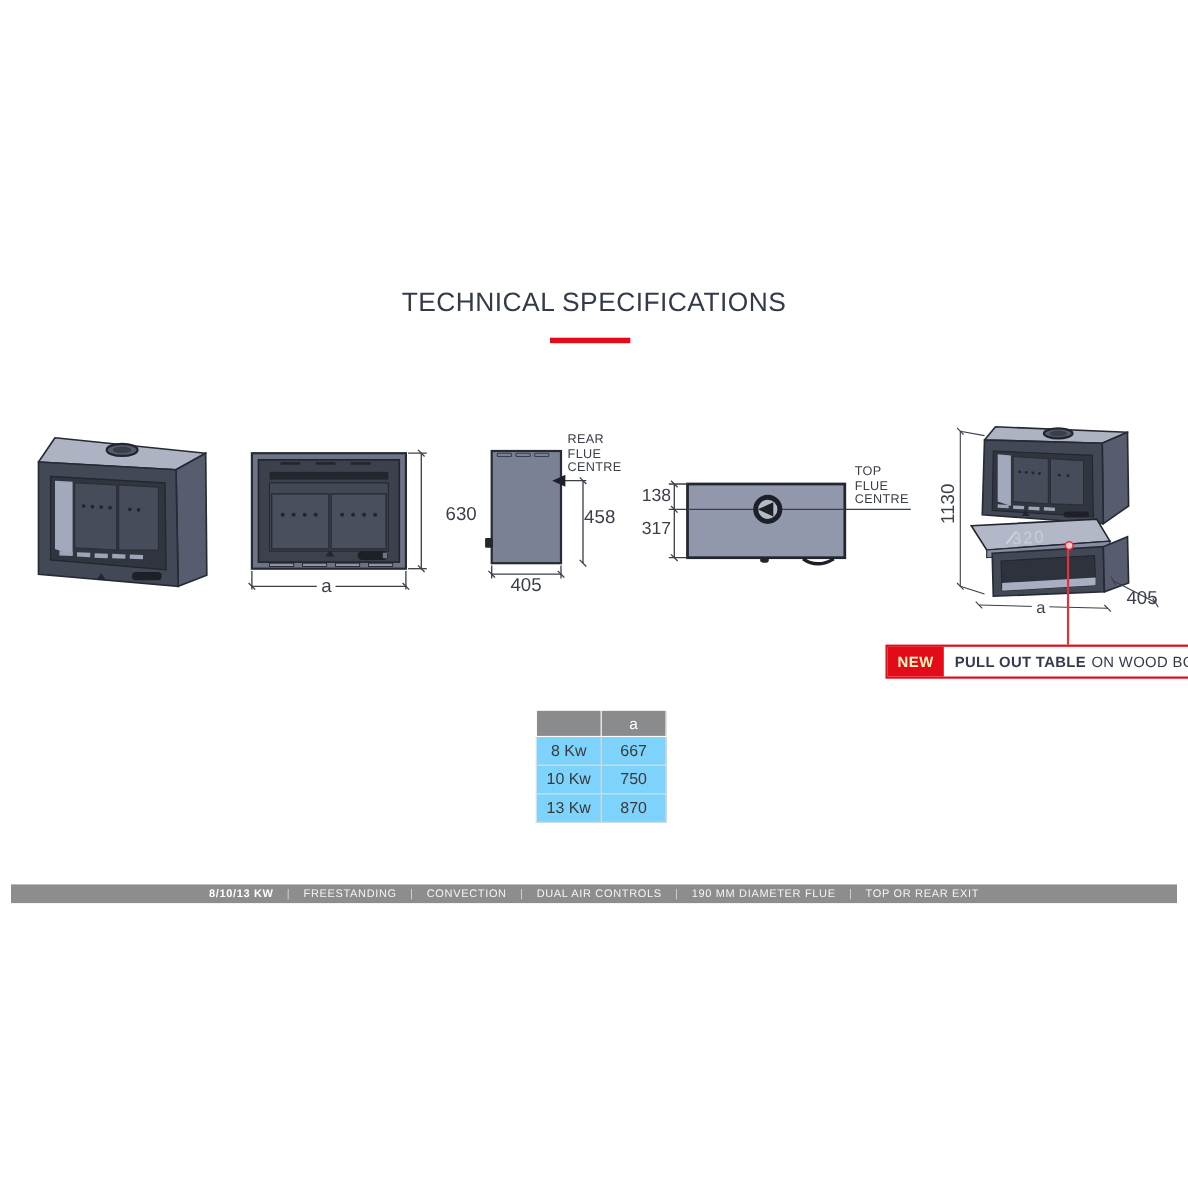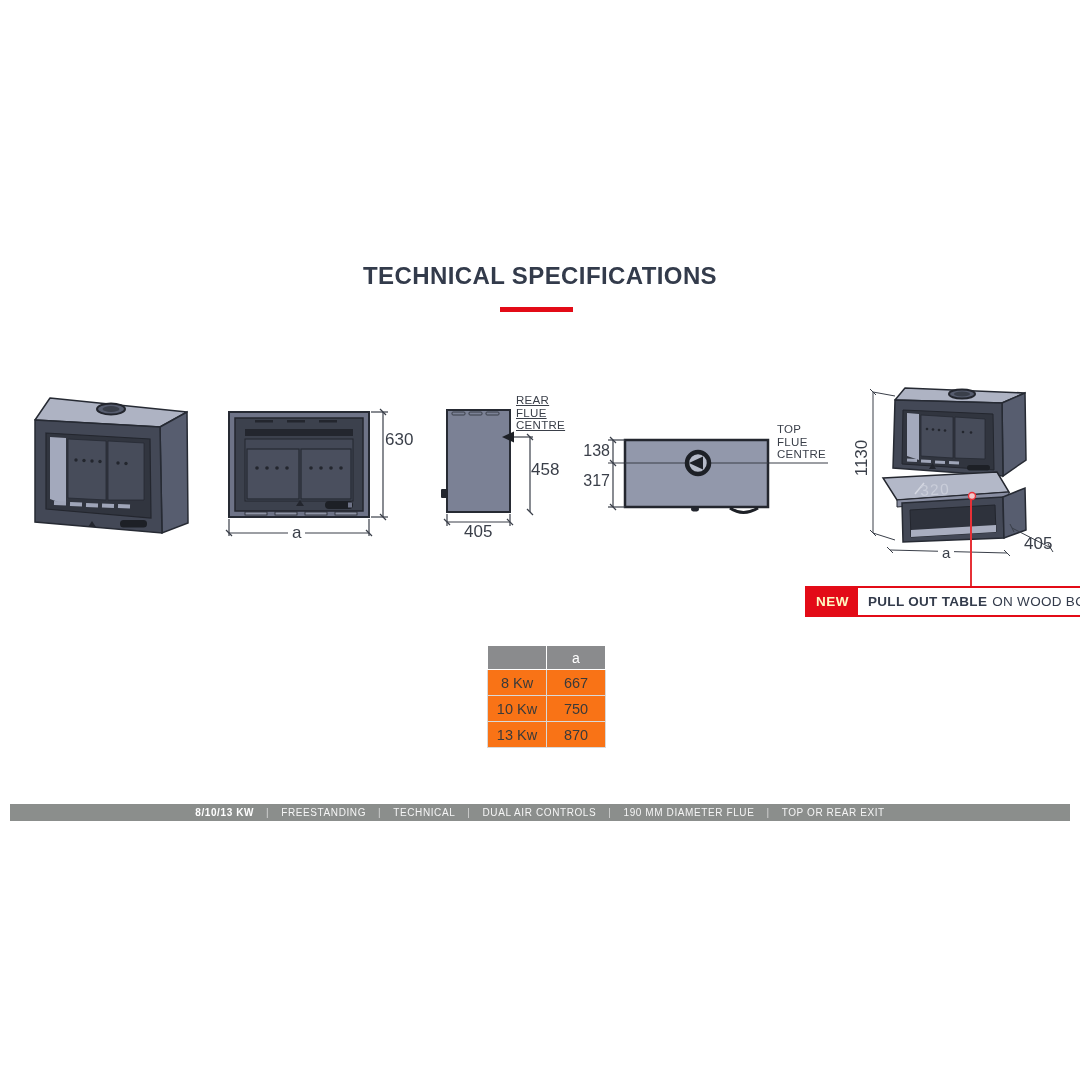--- a/index.html
+++ b/index.html
@@ -1,21 +1,21 @@
 <!DOCTYPE html>
 <html><head>
 <meta charset="utf-8">
 <style>
   html,body{margin:0;padding:0;background:#fff;}
   .canvas{position:relative;width:1080px;height:1080px;background:#ffffff;
           font-family:"Liberation Sans",sans-serif;overflow:hidden;}
 
   
   .page-title{position:absolute;top:262px;left:0;width:100%;text-align:center;
-              font-size:24px;font-weight:700;letter-spacing:.4px;color:#333b4b;}
+              font-size:24px;font-weight:400;letter-spacing:.4px;color:#333b4b;}
   .title-underline{position:absolute;top:307px;left:500px;width:73px;height:5px;background:#e30b17;}
 
   
   .drawing{position:absolute;}
   .dim{position:absolute;color:#3a3f49;font-size:17px;font-weight:500;white-space:nowrap;}
   .dim.small{font-size:16px;}
   .dim.bg{background:#fff;padding:0 4px;}
   .flue-label{position:absolute;color:#3a3f49;font-size:11.5px;line-height:12.5px;
               font-weight:500;letter-spacing:.3px;white-space:nowrap;}
   .rot{transform:rotate(-90deg);}
@@ -31,21 +31,21 @@
                  color:#333b4b;letter-spacing:.3px;white-space:nowrap;}
   .callout .text .hl{font-weight:700;}
   .callout .text .sfx{margin-left:5px;font-weight:400;}
   .connector{position:absolute;left:970px;top:499px;width:2px;height:89px;background:#e63137;}
 
   
   .spec-table{position:absolute;left:487px;top:645px;border-collapse:collapse;
               font-size:14.5px;color:#3a3a3a;}
   .spec-table th{background:#8a8b8d;color:#fff;font-weight:400;width:56px;height:21px;
                  border:1px solid #fff;font-size:14px;}
-  .spec-table td{border:1px solid #d9d9d9;width:56px;height:23px;text-align:center;background:#f97316;}
+  .spec-table td{border:1px solid #d9d9d9;width:56px;height:23px;text-align:center;background:#7dd3fc;}
 
   
   .footer{position:absolute;left:10px;top:768px;width:1060px;height:17px;background:#8b8e8c;
           display:flex;align-items:center;justify-content:center;font-size:10px;
           color:#f5f5f5;letter-spacing:.6px;white-space:nowrap;margin-top:36px;}
   .footer .power{font-weight:700;color:#ffffff;}
   .footer .sep{margin:0 12px;color:#e0e0e0;opacity:.85;}
 </style>
 </head>
 <body>
@@ -115,21 +115,21 @@
       <line x1="158" y1="7" x2="158" y2="112"></line>
       <line x1="155" y1="4" x2="161" y2="10"></line>
         <line x1="155" y1="109" x2="161" y2="115"></line>
       <line x1="4" y1="114" x2="4" y2="131"></line>
         <line x1="144" y1="114" x2="144" y2="131"></line>
       <line x1="4" y1="128" x2="144" y2="128"></line>
       <line x1="1" y1="125" x2="7" y2="131"></line>
         <line x1="141" y1="125" x2="147" y2="131"></line>
     </g>
   </svg>
-  <span class="dim" style="left:385px;top:430px;">630</span>
+  <span class="dim" style="left:385px;top:458px;padding-left:20px;">630</span>
   <span class="dim bg" style="left:288px;top:523px;">a</span>
 
   <svg class="drawing" style="left:432px;top:395px;" width="110" height="140" viewBox="0 0 110 140">
     <rect x="15" y="15" width="63" height="102" fill="#7b8195" stroke="#262a33" stroke-width="2"></rect>
     <g fill="none" stroke="#3a3f49" stroke-width="1">
       <rect x="20" y="17" width="13" height="3" rx="1"></rect>
         <rect x="37" y="17" width="13" height="3" rx="1"></rect>
       <rect x="54" y="17" width="13" height="3" rx="1"></rect>
     </g>
     <rect x="9" y="94" width="7" height="9" rx="1" fill="#23262e"></rect>
@@ -139,21 +139,21 @@
       <line x1="98" y1="42" x2="98" y2="117"></line>
       <line x1="95" y1="39" x2="101" y2="45"></line>
         <line x1="95" y1="114" x2="101" y2="120"></line>
       <line x1="15" y1="119" x2="15" y2="131"></line>
         <line x1="78" y1="119" x2="78" y2="131"></line>
       <line x1="15" y1="127" x2="78" y2="127"></line>
       <line x1="12" y1="124" x2="18" y2="130"></line>
         <line x1="75" y1="124" x2="81" y2="130"></line>
     </g>
   </svg>
-  <div class="flue-label" style="left:516px;top:394px;text-decoration:underline;">
+  <div class="flue-label" style="left:516px;top:394px;">
     <div>REAR</div>
     <div>FLUE</div>
     <div>CENTRE</div>
   </div>
   <span class="dim" style="left:531px;top:460px;">458</span>
   <span class="dim" style="left:464px;top:522px;">405</span>
 
   <svg class="drawing" style="left:600px;top:432px;" width="235" height="95" viewBox="0 0 235 95">
     <line x1="8" y1="31" x2="228" y2="31" stroke="#3a3f49" stroke-width="1.2"></line>
     <rect x="25" y="8" width="143" height="67" fill="#9298ab" stroke="#23262e" stroke-width="2.5"></rect>
@@ -262,21 +262,21 @@
         <td>870</td>
       </tr>
     </tbody>
   </table>
 
   <div class="footer">
     <span class="power">8/10/13 KW</span>
     <span class="sep">|</span>
     <span>FREESTANDING</span>
     <span class="sep">|</span>
-    <span>TECHNICAL</span>
+    <span>CONVECTION</span>
     <span class="sep">|</span>
     <span>DUAL AIR CONTROLS</span>
     <span class="sep">|</span>
     <span>190 MM DIAMETER FLUE</span>
     <span class="sep">|</span>
     <span>TOP OR REAR EXIT</span>
   </div>
 
 </div>
 

